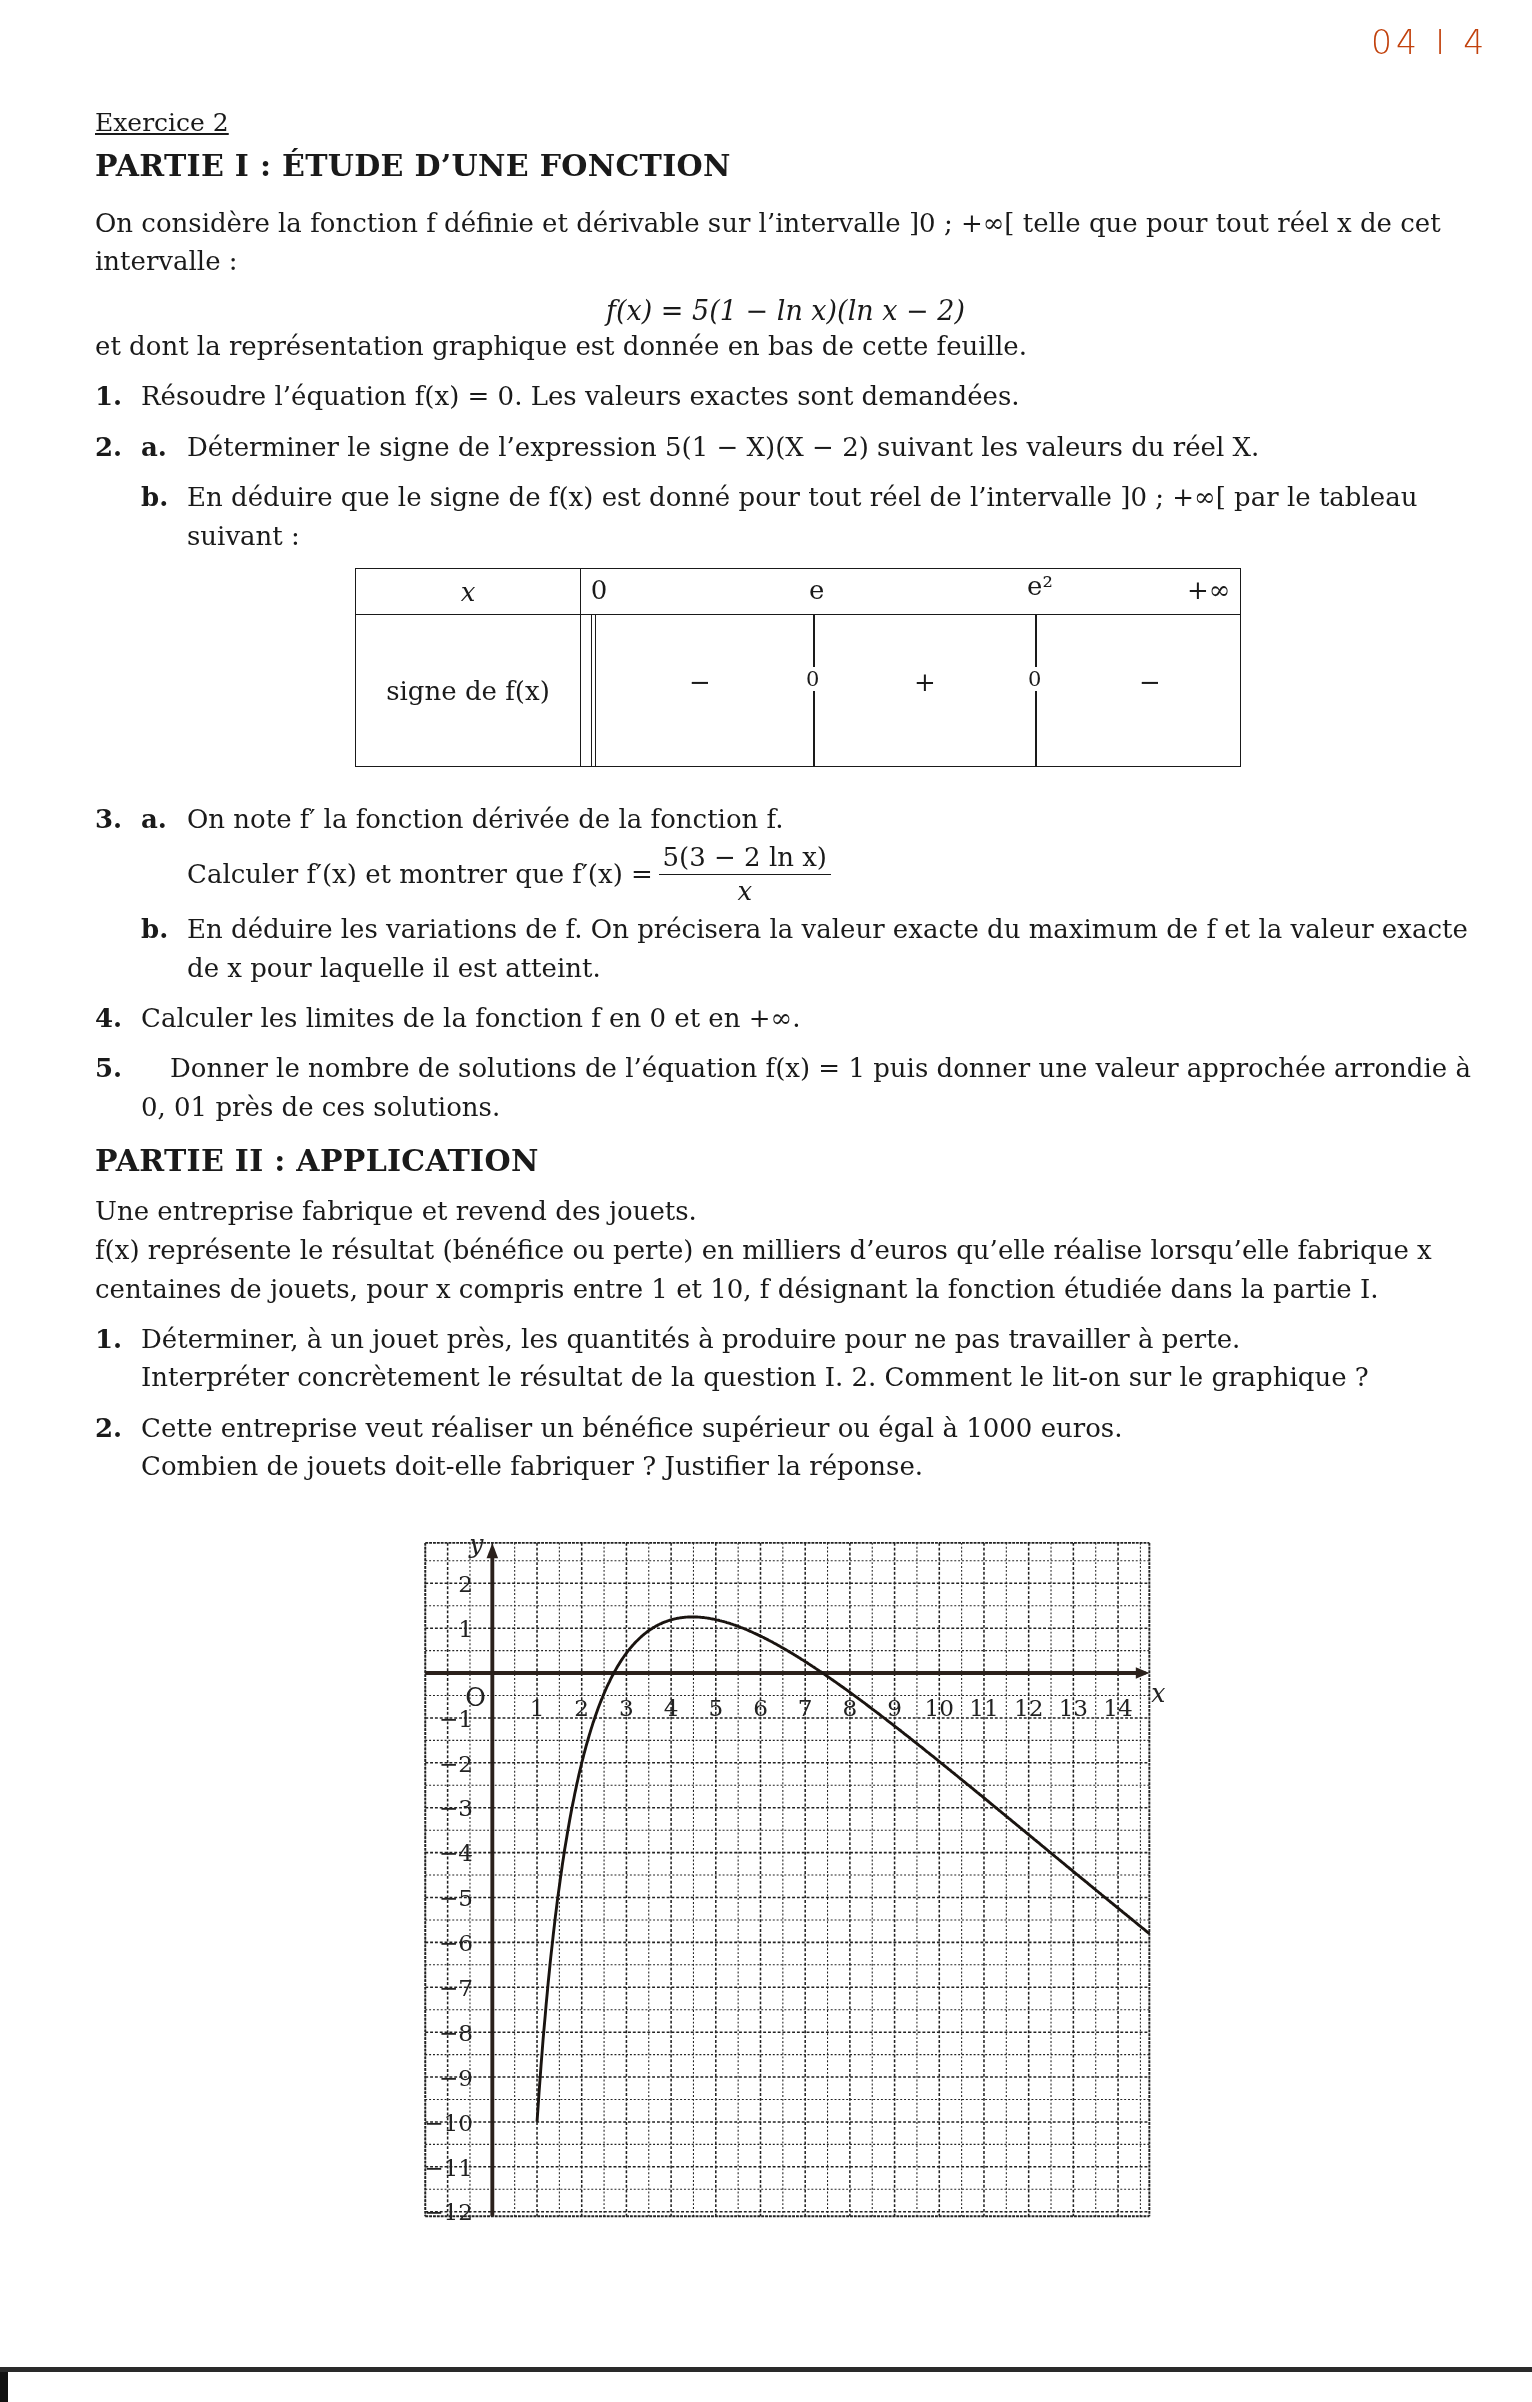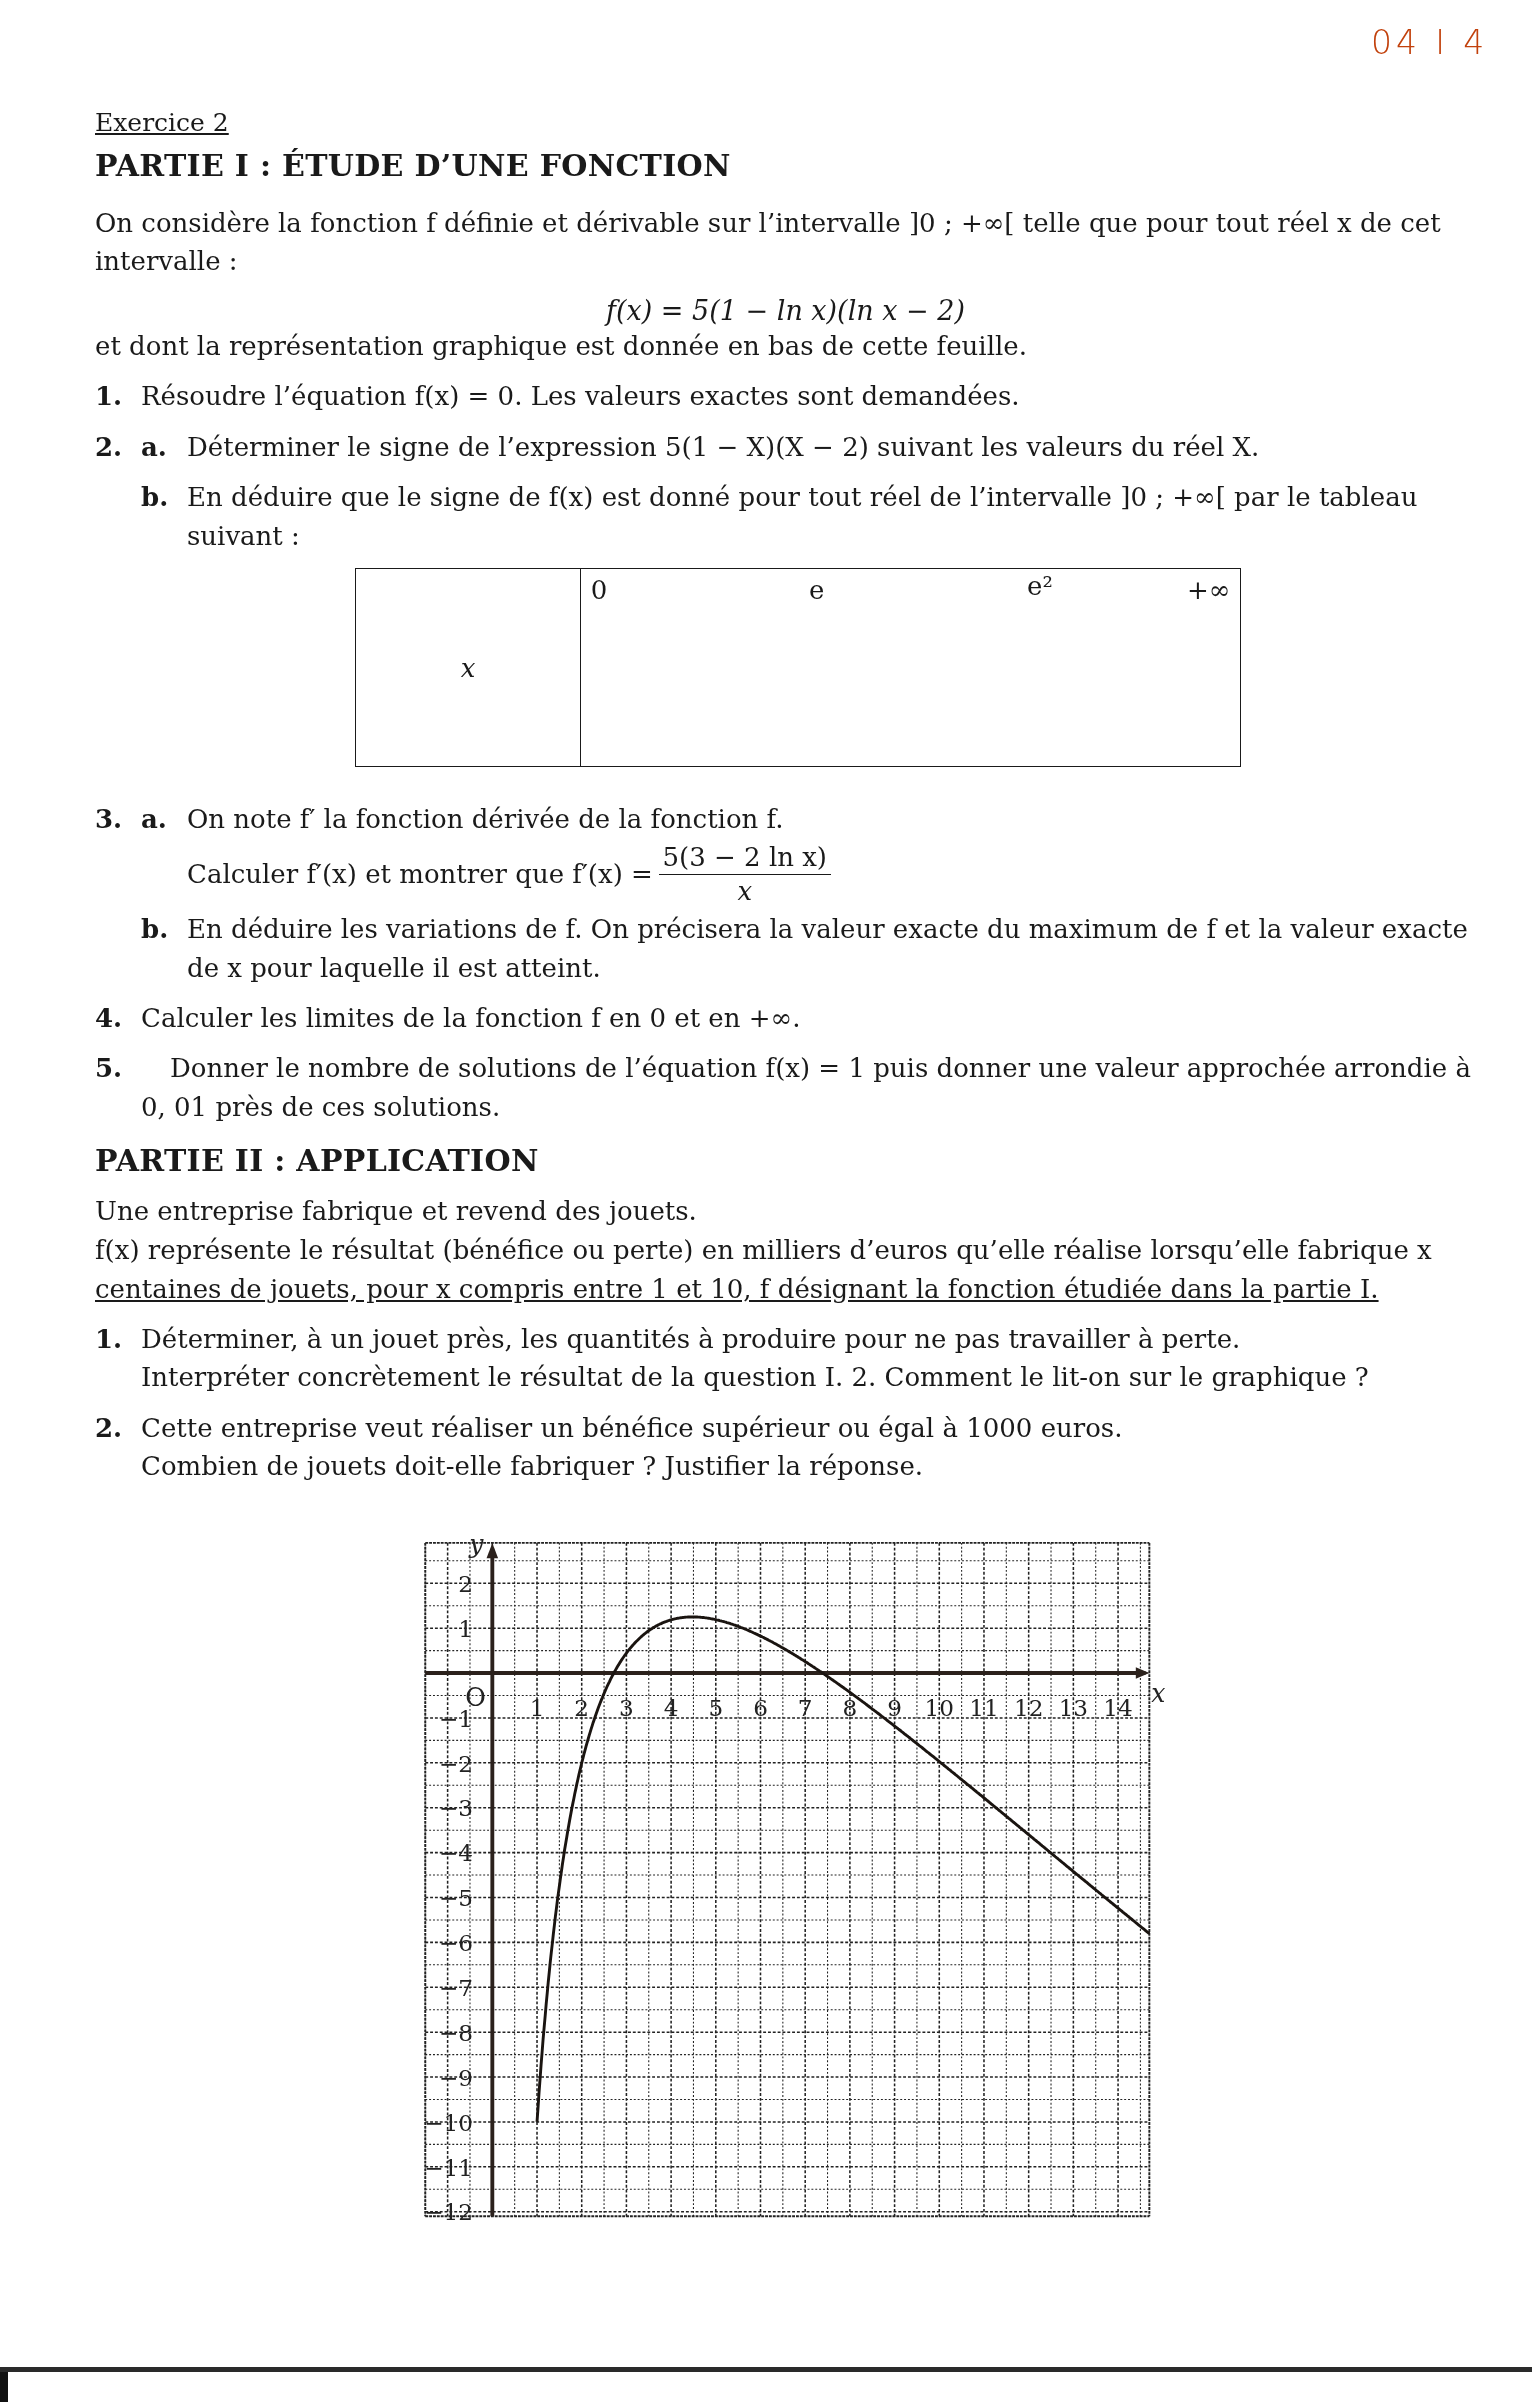--- a/index.html
+++ b/index.html
@@ -50,20 +50,33 @@
   <tbody>
       <tr style="height:46px;">
     <td style="width:224px;" class="it">x</td>
     <td style="position:relative; text-align:left;">
       <span class="abs" style="left:9.7px; top:5.8px;">0</span>
       <span class="abs" style="left:228px; top:5.8px;">e</span>
       <span class="abs" style="left:446px; top:1.9px;">e²</span>
       <span class="abs" style="left:606px; top:5.8px;">+∞</span>
     </td>
   </tr>
+  <tr>
+    <td><span>signe de f(x)</span></td>
+    <td style="position:relative; padding:0;">
+      <div class="abs" style="left:9.7px; top:0; width:2.9px; height:100%; border-left:1.9px solid #1a1a1a; border-right:1.9px solid #1a1a1a;"></div>
+      <div class="abs" style="left:232px; top:0; width:1.9px; height:100%; background:#1a1a1a;"></div>
+      <div class="abs" style="left:454px; top:0; width:1.9px; height:100%; background:#1a1a1a;"></div>
+      <span class="abs" style="left:108px; top:52px;">−</span>
+      <span class="abs" style="left:225px; top:52px; background:#fff; font-size:21px;">0</span>
+      <span class="abs" style="left:333px; top:52px;">+</span>
+      <span class="abs" style="left:447px; top:52px; background:#fff; font-size:21px;">0</span>
+      <span class="abs" style="left:558px; top:52px;">−</span>
+    </td>
+  </tr>
 </tbody>
   </table>
 
 <div class="abs txt num" style="left:95px; top:801px;">3.</div>
 <div class="abs txt num" style="left:141px; top:801px;">a.</div>
 <div class="abs txt" style="left:187px; top:801px;">On note f′ la fonction dérivée de la fonction f.</div>
 <div class="abs txt" style="left:187px; top:836px; height:77px; display:flex; align-items:center;">
   <span>Calculer f′(x) et montrer que f′(x) =</span>
   <span class="frac">
     <span class="n">5(3 − 2 ln x)</span>
@@ -77,21 +90,21 @@
 <div class="abs txt num" style="left:95px; top:1000px;">4.</div>
 <div class="abs txt" style="left:141px; top:1000px;">Calculer les limites de la fonction f en 0 et en +∞.</div>
 
 <div class="abs txt num" style="left:95px; top:1050px;">5.</div>
 <div class="abs txt" style="left:141px; top:1050px;margin-left:29px;">Donner le nombre de solutions de l’équation f(x) = 1 puis donner une valeur approchée arrondie à</div>
 <div class="abs txt" style="left:141px; top:1089px;">0, 01 près de ces solutions.</div>
 
 <div class="abs part-title" style="left:95px; top:1143px;">PARTIE II : APPLICATION</div>
 <div class="abs txt" style="left:95px; top:1193px;">Une entreprise fabrique et revend des jouets.</div>
 <div class="abs txt" style="left:95px; top:1232px;">f(x) représente le résultat (bénéfice ou perte) en milliers d’euros qu’elle réalise lorsqu’elle fabrique x</div>
-<div class="abs txt" style="left:95px; top:1271px;text-decoration:underline;">centaines de jouets, pour x compris entre 1 et 10, f désignant la fonction étudiée dans la partie I.</div>
+<div class="abs txt" style="left:95px; top:1271px;">centaines de jouets, pour x compris entre 1 et 10, f désignant la fonction étudiée dans la partie I.</div>
 
 <div class="abs txt num" style="left:95px; top:1321px;">1.</div>
 <div class="abs txt" style="left:141px; top:1321px;">Déterminer, à un jouet près, les quantités à produire pour ne pas travailler à perte.</div>
 <div class="abs txt" style="left:141px; top:1359px;">Interpréter concrètement le résultat de la question I. 2. Comment le lit-on sur le graphique ?</div>
 
 <div class="abs txt num" style="left:95px; top:1410px;">2.</div>
 <div class="abs txt" style="left:141px; top:1410px;">Cette entreprise veut réaliser un bénéfice supérieur ou égal à 1000 euros.</div>
 <div class="abs txt" style="left:141px; top:1448px;">Combien de jouets doit-elle fabriquer ? Justifier la réponse.</div>
 
 <svg id="graph" class="abs" style="left:0; top:0;" width="1532" height="2402" viewBox="0 0 1587 2488">

